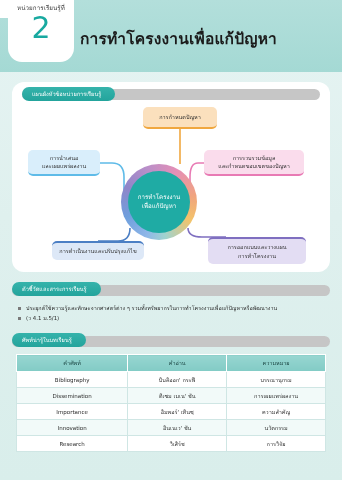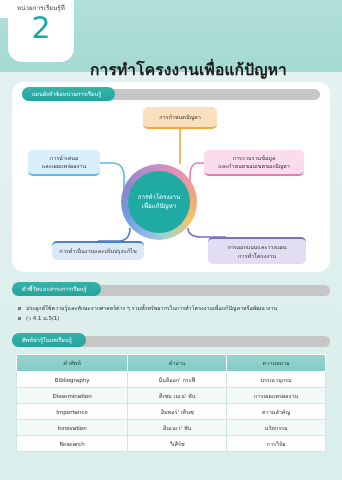--- a/index.html
+++ b/index.html
@@ -59,28 +59,27 @@
   }
   .unit-badge-number {
     font-size: 30px;
     line-height: 32px;
     color: #18a9a0;
     font-weight: 400;
     margin-top: 1px;
   }
   .header-title {
     position: absolute;
-    left: 90px;
+    left: 80px;
     top: 26px;
     font-size: 15.5px;
     font-weight: bold;
     color: #1b1b1b;
     letter-spacing: 0.2px;
     white-space: nowrap;
-    margin-top: 31px;
   }
 
   
   .pill {
     display: inline-block;
     background: #2eada6;
     background: linear-gradient(180deg, #35b3ab 0%, #23a49c 100%);
     color: #ffffff;
     font-size: 6.4px;
     padding: 3.5px 12px 3.5px 10px;

